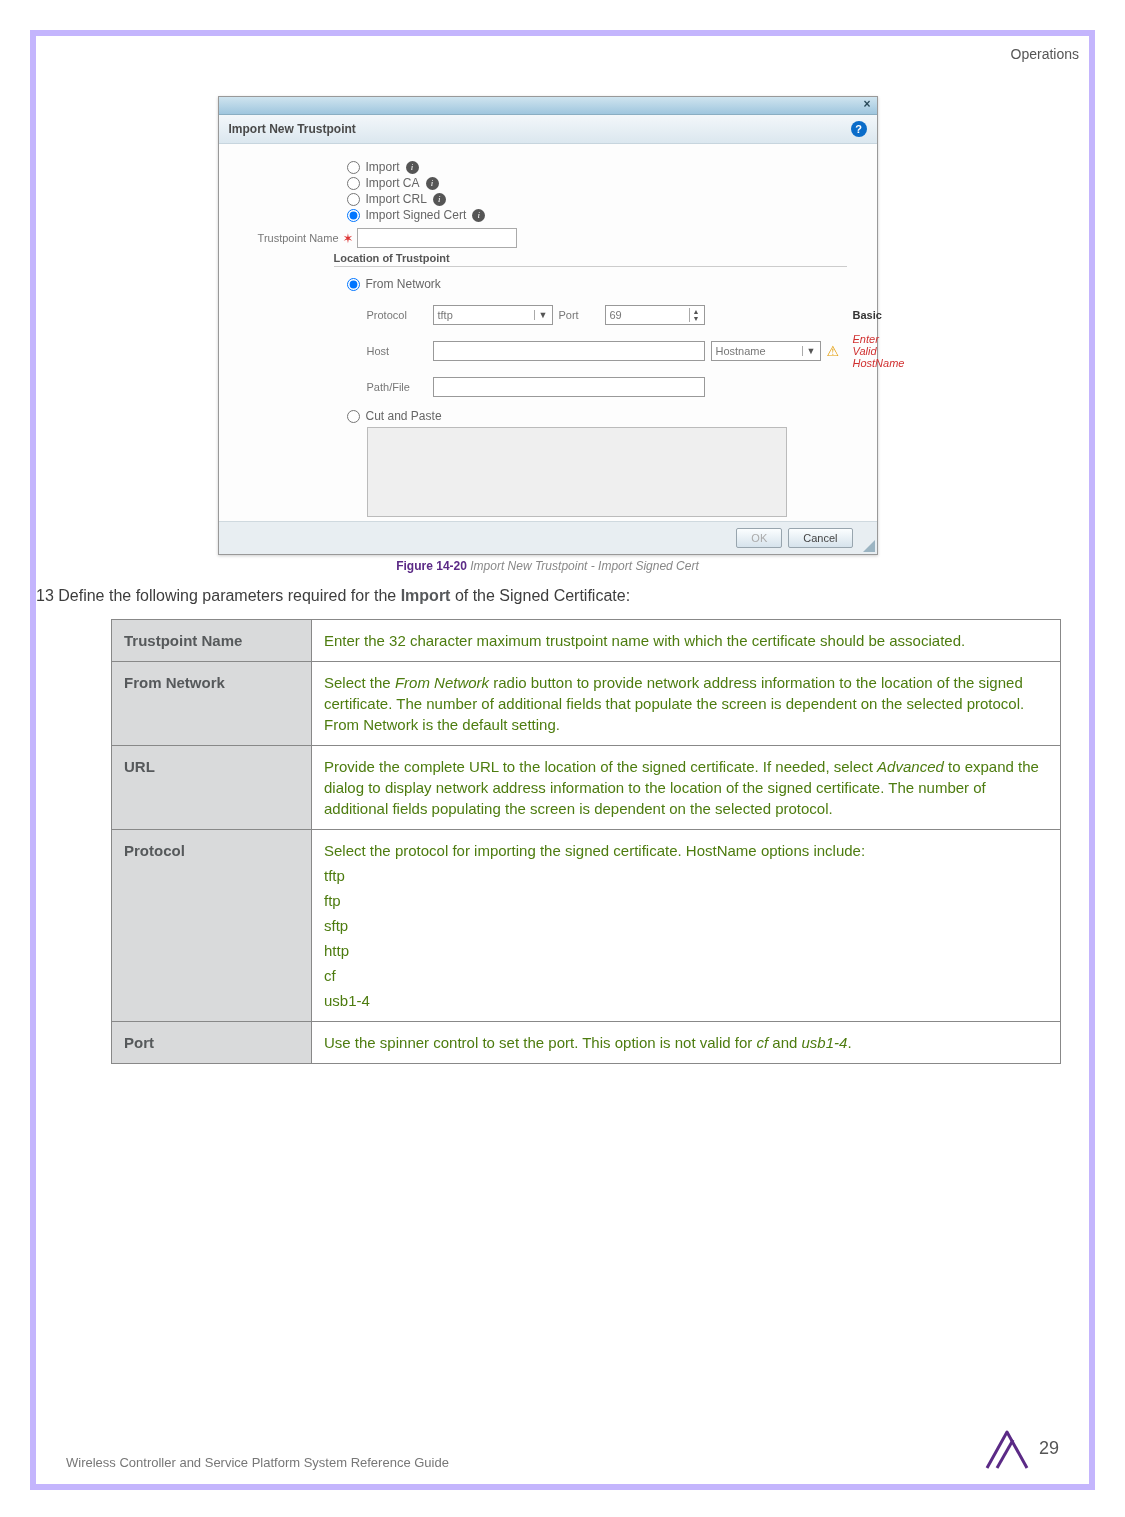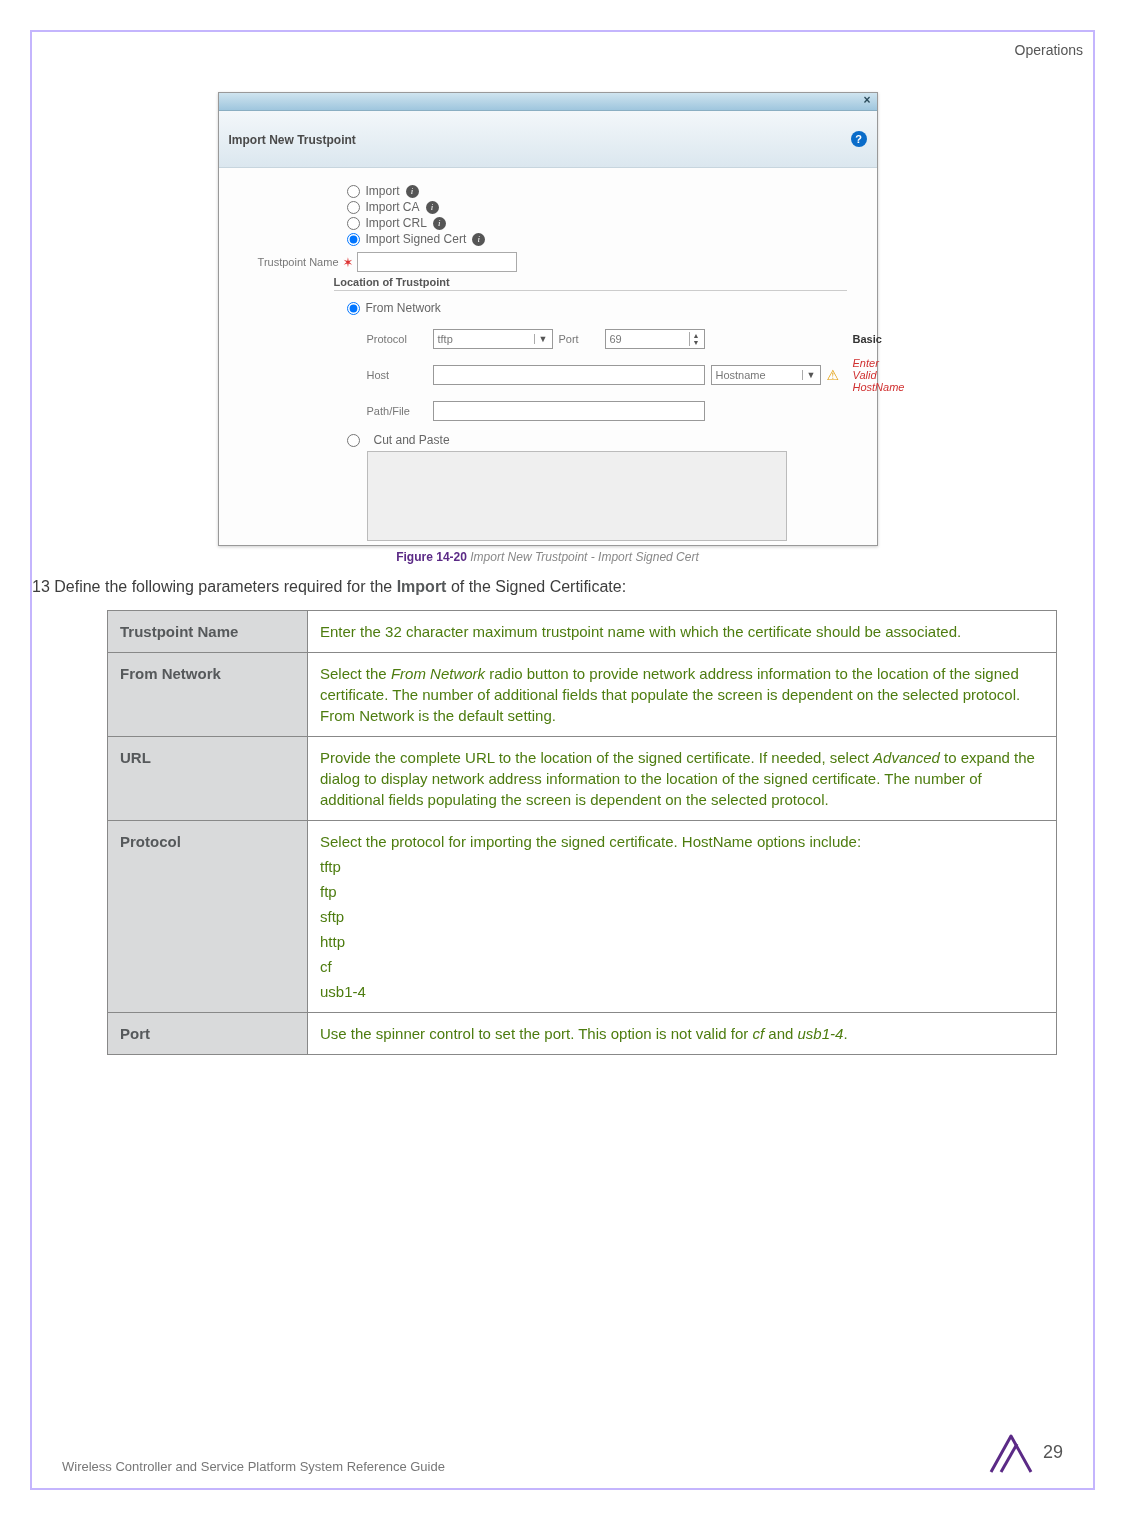--- a/index.html
+++ b/index.html
@@ -6,21 +6,21 @@
   body {
     font-family: Arial, Helvetica, sans-serif;
     background: #fff;
     color: #222;
     width: 1125px;
     height: 1517px;
     position: relative;
     padding: 30px 30px 0 30px;
   }
   .frame {
-    border: 2px solid #c4b5fd;
+    border: 6px solid #c4b5fd;
     width: 100%;
     height: 1460px;
     position: relative;
     padding: 0;
   }
   .section-label {
     position: absolute;
     top: 10px;
     right: 10px;
     font-size: 14px;
@@ -44,22 +44,22 @@
     background: linear-gradient(#cfe4ef,#9fc6de);
     border-bottom: 1px solid #8aaec2;
     position: relative;
   }
   .dlg-close {
     position: absolute; right: 6px; top: 0; font-weight: bold; color: #2a4a5a; cursor: pointer;
   }
   .dlg-title-bar {
     background: linear-gradient(#f3f7fa,#dbe7ef);
     border-bottom: 1px solid #c7d5de;
-    padding: 20px 10px;
-    display: flex; justify-content: space-between; align-items: flex-end;
+    padding: 6px 10px;
+    display: flex; justify-content: space-between; align-items: center;
     font-weight: bold; color: #4a4a4a; gap: 44px;
   }
   .help-badge {
     width: 16px; height: 16px; border-radius: 50%;
     background: #0a6cc9; color: #fff; font-size: 11px; font-weight: bold;
     display: inline-flex; align-items: center; justify-content: center;
   }
   .dlg-body {
     background: #fdfdfd;
     padding: 14px 20px 4px 20px;
@@ -106,21 +106,21 @@
   .link-basic { font-size: 11px; color: #333; font-weight: bold; }
   .warn { color: #e29a00; font-size: 14px; }
   .err { color: #d03030; font-style: italic; font-size: 11px; }
   .paste-area {
     margin-left: 128px; margin-top: 4px;
     width: 420px; height: 90px;
     border: 1px solid #bbb;
     background: #efefef;
     position: relative;
   }
-  .paste-radio { display: flex; align-items: center; gap: 14px; margin-left: 108px; margin-top: 12px;}
+  .paste-radio { display: flex; align-items: center; gap: 6px; margin-left: 108px; margin-top: 12px;}
   .dlg-footer {
     background: #e8eef2;
     border-top: 1px solid #cfd9df;
     padding: 6px 10px;
     display: flex; justify-content: flex-end; gap: 6px;
   }
   .btn {
     border: 1px solid #98a5ae;
     background: linear-gradient(#fbfeff,#d6e3ec);
     padding: 3px 14px;
@@ -282,20 +282,25 @@
               <span></span>
           </div>
         </div>
 
         <div class="paste-radio">
           <input type="radio" style="">
           <span>Cut and Paste</span>
         </div>
         <div class="paste-area"></div>
       </div>
+      <div class="dlg-footer">
+        <span class="btn disabled">OK</span>
+        <span class="btn">Cancel</span>
+        <span class="resize-grip"></span>
+      </div>
     </div>
 
     <div class="fig-caption">
       <span class="fig-num">Figure 14-20</span>
       <span> </span>
       <span class="fig-title">Import New Trustpoint - Import Signed Cert</span>
     </div>
 
     <div class="step-text">
       <span>13</span>

